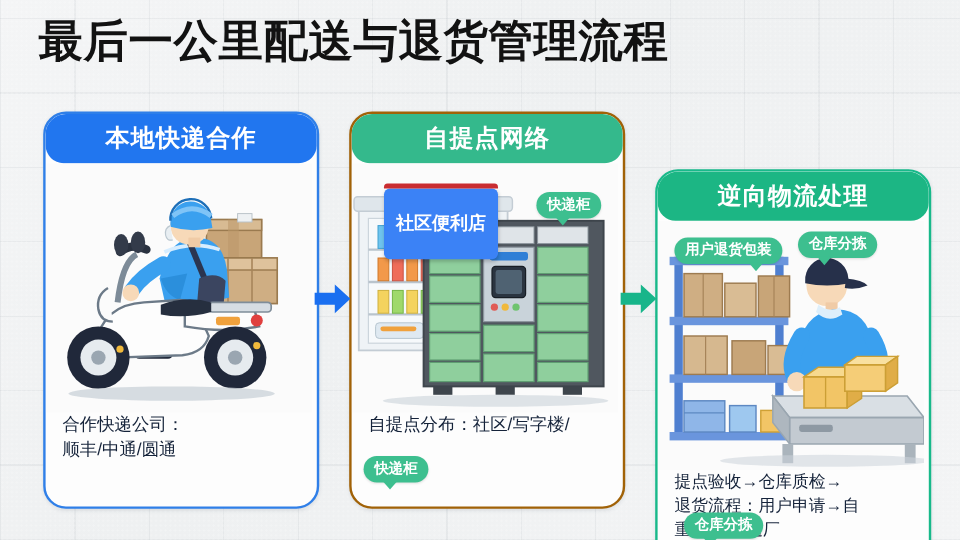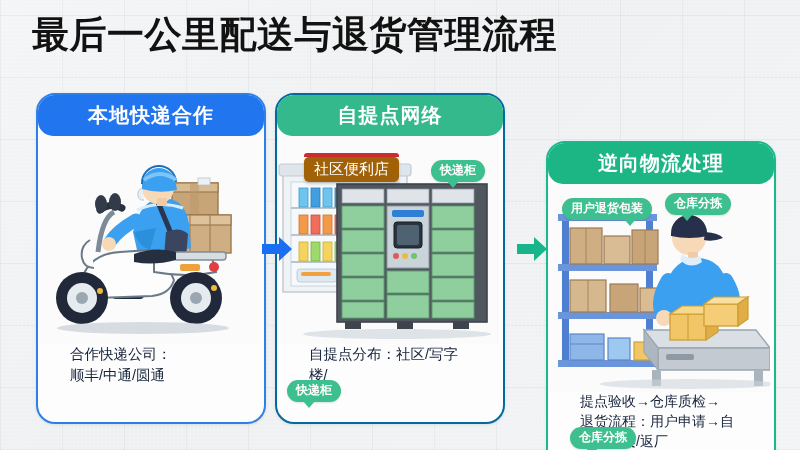--- a/index.html
+++ b/index.html
@@ -29,35 +29,35 @@
     letter-spacing:.5px;line-height:1.12;white-space:nowrap;
   }
 
   
   .card{
     position:absolute;top:93px;width:226px;height:327px;
     background:#fdfdfd;border-radius:19px;overflow:hidden;
     box-shadow:0 1px 3px rgba(40,60,80,.10);
   }
   .card.c1{left:36px;border:2px solid #2f7fe8;}
-  .card.c2{left:275px;border:2px solid #0369a1;}
+  .card.c2{left:291px;border:2px solid #a16207;}
   .card.c3{left:546px;border:2px solid #18b98a;margin-top:48px;}
 
   .card-head{
     height:41px;display:flex;align-items:center;justify-content:center;
     color:#fff;font-size:20px;font-weight:bold;letter-spacing:1px;border-radius:15px;
   }
   .c1 .card-head{background:#2176ef;}
   .c2 .card-head{background:#34b98c;}
   .c3 .card-head{background:#1cb684;}
 
   .card-art{position:relative;height:208px;overflow:hidden;}
   .card-cap{
     position:absolute;left:0;right:0;top:249px;
-    padding:0 32px;font-size:14.5px;color:#15233a;line-height:1.42;
+    padding:0 14px;font-size:14.5px;color:#15233a;line-height:1.42;
     font-weight:500;
   }
   .c3 .card-cap{font-size:14px;line-height:1.42;}
 
   
   .arrow{position:absolute;top:236px;width:30px;height:26px;}
   .arrow svg{display:block;width:30px;height:26px;}
   .arrow.a1{left:262px;}
   .arrow.a2{left:517px;}
 
@@ -71,22 +71,22 @@
     content:"";position:absolute;left:16px;bottom:-6px;
     border-left:6px solid transparent;border-right:6px solid transparent;
     border-top:7px solid #3dbf8f;
   }
   .pill.tail-br::after{
     content:"";position:absolute;right:16px;bottom:-6px;
     border-left:6px solid transparent;border-right:6px solid transparent;
     border-top:7px solid #3dbf8f;
   }
   .sign{
-    position:absolute;background:#a16207;color:#fff;border-radius:5px;
-    font-size:15px;font-weight:normal;padding:3px 10px;white-space:nowrap;
+    position:absolute;background:#3b82f6;color:#fff;border-radius:5px;
+    font-size:15px;font-weight:bold;padding:20px 10px;white-space:nowrap;
     z-index:6;box-shadow:0 2px 3px rgba(0,0,0,.18);
   }
   .sign::before{
     content:"";position:absolute;left:0;right:0;top:-4px;height:4px;
     background:#c92d31;border-radius:3px 3px 0 0;
   }
 
   
   .art-svg{position:absolute;left:0;top:0;}
 </style>

